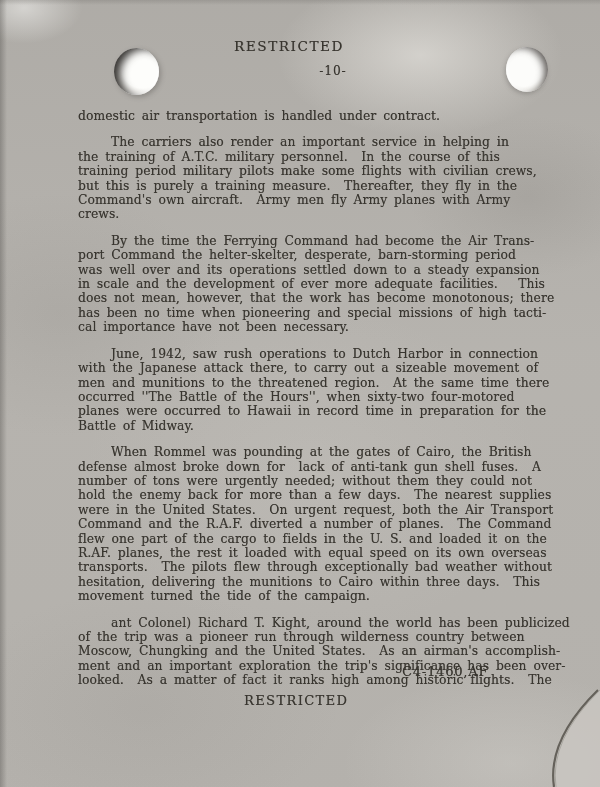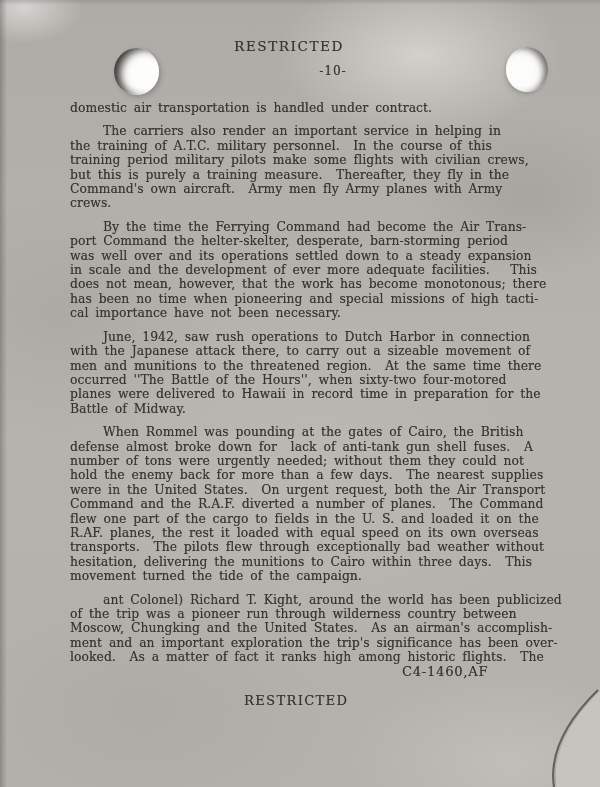--- a/index.html
+++ b/index.html
@@ -43,21 +43,21 @@
   .txt { color: var(--ink, #38352f); text-shadow: 0.3px 0.3px 0.5px rgba(46,43,38,0.5); }
   .header-classification {
     position: absolute; top: 38px; left: 0; width: 578px; text-align: center;
     font-size: 13.5px; letter-spacing: 1.6px;
   }
   .page-number {
     position: absolute; top: 64px; left: 0; width: 586px; text-align: center;
     font-size: 12px; letter-spacing: 1px; margin-left: 40px;
   }
   .body-text { position: absolute; left: 66px; top: 97px; width: 470px; }
-  .paragraph { margin: 4px; }
+  .paragraph { margin: 12px; }
   .paragraph + .paragraph { margin-top: 9px; }
   .line {
     white-space: pre; line-height: 14.4px; font-size: 12.2px;
     letter-spacing: 0.15px; word-spacing: 2.8px;
     color: var(--ink, #38352f); text-shadow: 0.3px 0.3px 0.5px rgba(46,43,38,0.5);
   }
   .paragraph.indent .line:first-child { text-indent: 33px; }
   .footer-classification {
     position: absolute; left: 244px; top: 693px;
     font-size: 13px; letter-spacing: 1.4px;
@@ -99,21 +99,21 @@
       <div class="line">in scale and the development of ever more adequate facilities.   This</div>
       <div class="line">does not mean, however, that the work has become monotonous; there</div>
       <div class="line">has been no time when pioneering and special missions of high tacti-</div>
       <div class="line">cal importance have not been necessary.</div>
     </div>
     <div class="paragraph indent">
       <div class="line">June, 1942, saw rush operations to Dutch Harbor in connection</div>
       <div class="line">with the Japanese attack there, to carry out a sizeable movement of</div>
       <div class="line">men and munitions to the threatened region.  At the same time there</div>
       <div class="line">occurred ''The Battle of the Hours'', when sixty-two four-motored</div>
-      <div class="line">planes were delivered to Hawaii in record time in preparation for the</div>
+      <div class="line">planes were occurred to Hawaii in record time in preparation for the</div>
       <div class="line">Battle of Midway.</div>
     </div>
     <div class="paragraph indent">
       <div class="line">When Rommel was pounding at the gates of Cairo, the British</div>
       <div class="line">defense almost broke down for  lack of anti-tank gun shell fuses.  A</div>
       <div class="line">number of tons were urgently needed; without them they could not</div>
       <div class="line">hold the enemy back for more than a few days.  The nearest supplies</div>
       <div class="line">were in the United States.  On urgent request, both the Air Transport</div>
       <div class="line">Command and the R.A.F. diverted a number of planes.  The Command</div>
       <div class="line">flew one part of the cargo to fields in the U. S. and loaded it on the</div>

